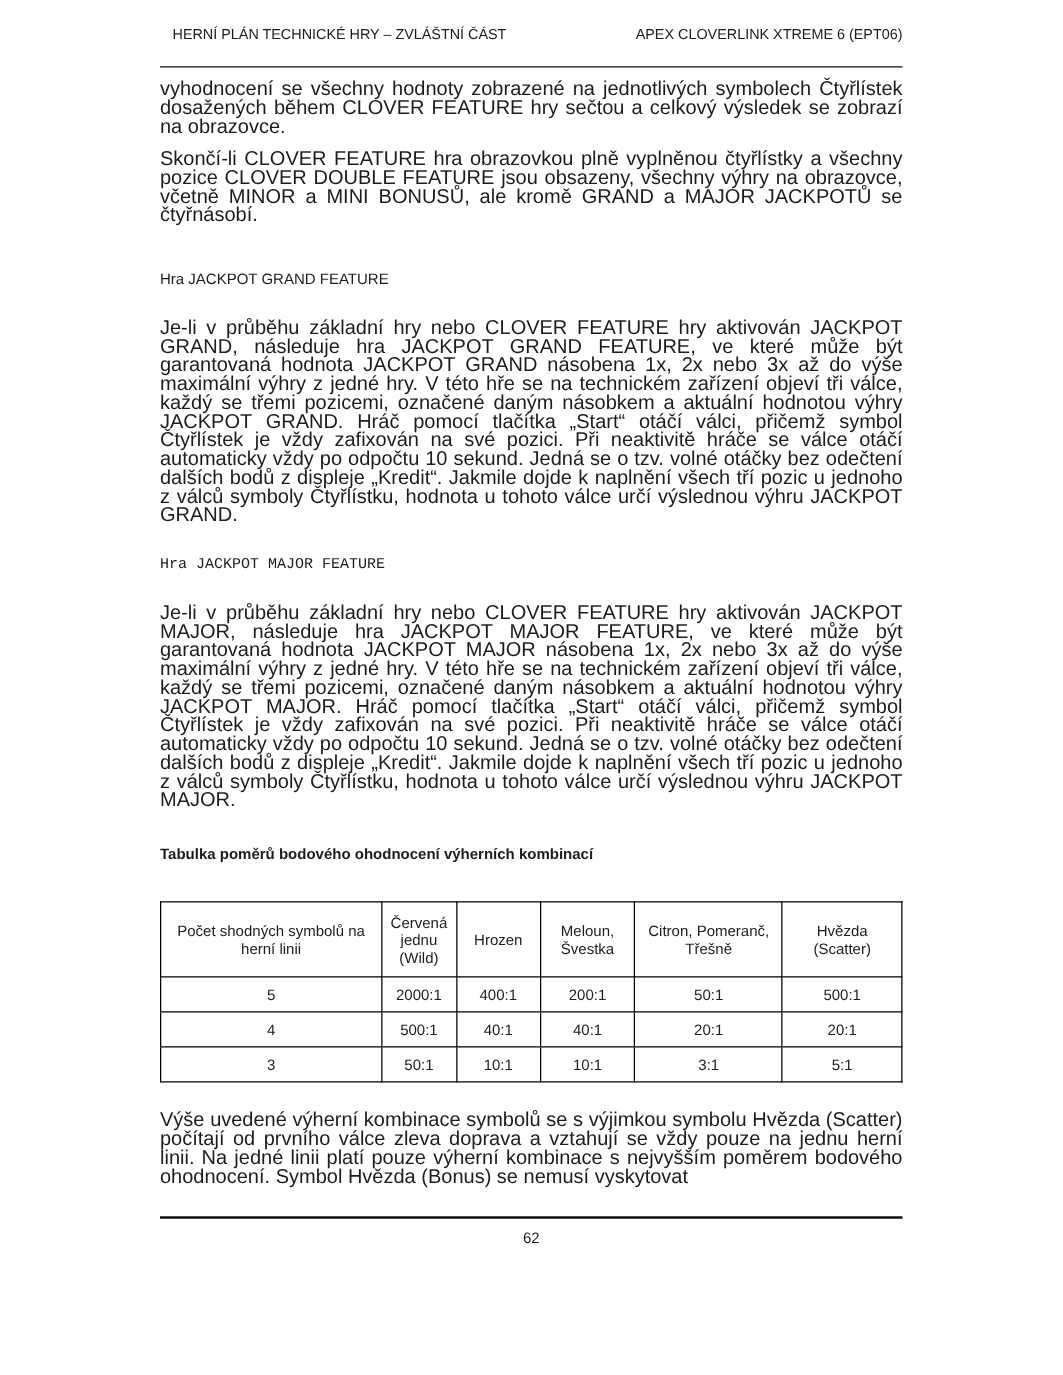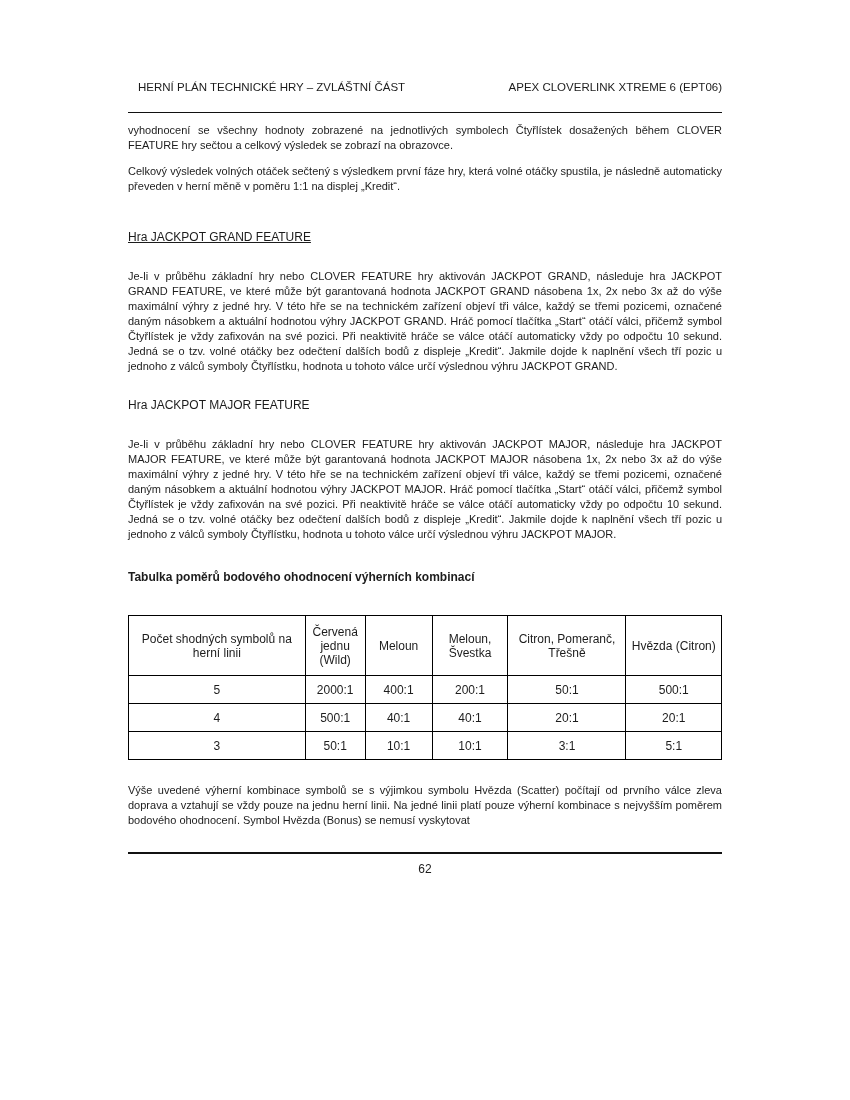--- a/index.html
+++ b/index.html
@@ -13,52 +13,52 @@
     overflow: hidden;
     font-family: "Liberation Sans", sans-serif;
     color: #1c1c1c;
     -webkit-font-smoothing: antialiased;
   }
   .content {
     width: 594px;
     margin: 0 auto;
   }
   .doc-header {
-    padding-top: 80px;
+    padding-top: 21px;
     display: flex;
     justify-content: space-between;
     align-items: flex-end;
     font-size: 11.5px;
     line-height: 14px;
     white-space: nowrap;
   }
   .doc-header .left { padding-left: 10px; }
   .rule {
     margin-top: 18px;
     border-top: 1.8px solid #111;
     height: 0;
   }
   p {
-    font-size: 11px;
+    font-size: 16px;
     line-height: 15px;
     text-align: justify;
     margin: 11px 0 0 0;
   }
   p.first { margin-top: 10px; }
   p.after-heading { margin-top: 24px; }
   p.intro { margin-top: 9px; }
   p.closing { margin-top: 23px; }
   .section-heading {
     font-size: 12px;
     line-height: 15px;
     font-weight: normal;
     margin: 0;
   }
-  .h-grand { margin-top: 36px; text-decoration: underline; }
-  .h-major { margin-top: 24px; }
+  .h-grand { margin-top: 36px; }
+  .h-major { margin-top: 24px; font-family: Liberation Mono, monospace; }
   .h-table { margin-top: 28px; font-weight: bold; }
   table.payout {
     margin-top: 30px;
     width: 100%;
     border-collapse: collapse;
     table-layout: fixed;
   }
   table.payout th, table.payout td {
     border: 1.6px solid #000;
     font-size: 12px;
@@ -90,22 +90,22 @@
 
   <div class="doc-header">
     <span class="left">HERNÍ PLÁN TECHNICKÉ HRY – ZVLÁŠTNÍ ČÁST</span>
     <span class="right">APEX CLOVERLINK XTREME 6 (EPT06)</span>
   </div>
   <div class="rule"></div>
 
   <p class="first">vyhodnocení se všechny hodnoty zobrazené na jednotlivých symbolech Čtyřlístek dosažených během CLOVER FEATURE hry sečtou a celkový výsledek se zobrazí na obrazovce.</p>
 
 
+  <p>Skončí-li CLOVER FEATURE hra obrazovkou plně vyplněnou čtyřlístky a všechny pozice CLOVER DOUBLE FEATURE jsou obsazeny, všechny výhry na obrazovce, včetně MINOR a MINI BONUSŮ, ale kromě GRAND a MAJOR JACKPOTŮ se čtyřnásobí.</p>
 
-  <p>Celkový výsledek volných otáček sečtený s výsledkem první fáze hry, která volné otáčky spustila, je následně automaticky převeden v herní měně v poměru 1:1 na displej „Kredit“.</p>
 
   <div class="section-heading h-grand">Hra JACKPOT GRAND FEATURE</div>
 
   <p class="after-heading">Je-li v průběhu základní hry nebo CLOVER FEATURE hry aktivován JACKPOT GRAND, následuje hra JACKPOT GRAND FEATURE, ve které může být garantovaná hodnota JACKPOT GRAND násobena 1x, 2x nebo 3x až do výše maximální výhry z jedné hry. V této hře se na technickém zařízení objeví tři válce, každý se třemi pozicemi, označené daným násobkem a aktuální hodnotou výhry JACKPOT GRAND. Hráč pomocí tlačítka „Start“ otáčí válci, přičemž symbol Čtyřlístek je vždy zafixován na své pozici. Při neaktivitě hráče se válce otáčí automaticky vždy po odpočtu 10 sekund. Jedná se o tzv. volné otáčky bez odečtení dalších bodů z displeje „Kredit“. Jakmile dojde k naplnění všech tří pozic u jednoho z válců symboly Čtyřlístku, hodnota u tohoto válce určí výslednou výhru JACKPOT GRAND.</p>
 
   <div class="section-heading h-major">Hra JACKPOT MAJOR FEATURE</div>
 
   <p class="after-heading">Je-li v průběhu základní hry nebo CLOVER FEATURE hry aktivován JACKPOT MAJOR, následuje hra JACKPOT MAJOR FEATURE, ve které může být garantovaná hodnota JACKPOT MAJOR násobena 1x, 2x nebo 3x až do výše maximální výhry z jedné hry. V této hře se na technickém zařízení objeví tři válce, každý se třemi pozicemi, označené daným násobkem a aktuální hodnotou výhry JACKPOT MAJOR. Hráč pomocí tlačítka „Start“ otáčí válci, přičemž symbol Čtyřlístek je vždy zafixován na své pozici. Při neaktivitě hráče se válce otáčí automaticky vždy po odpočtu 10 sekund. Jedná se o tzv. volné otáčky bez odečtení dalších bodů z displeje „Kredit“. Jakmile dojde k naplnění všech tří pozic u jednoho z válců symboly Čtyřlístku, hodnota u tohoto válce určí výslednou výhru JACKPOT MAJOR.</p>
 
   <div class="section-heading h-table">Tabulka poměrů bodového ohodnocení výherních kombinací</div>
@@ -117,24 +117,24 @@
       <col style="width:10.1%">
       <col style="width:11.3%">
       <col style="width:12.8%">
       <col style="width:19.9%">
       <col style="width:16.1%">
     </colgroup>
     <thead>
       <tr>
         <th>Počet shodných symbolů na herní linii</th>
         <th>Červená jednu (Wild)</th>
-        <th>Meloun</th>
+        <th>Hrozen</th>
         <th>Meloun, Švestka</th>
         <th>Citron, Pomeranč, Třešně</th>
-        <th>Hvězda (Citron)</th>
+        <th>Hvězda (Scatter)</th>
       </tr>
     </thead>
     <tbody>
       <tr>
         <td>5</td>
         <td>2000:1</td>
         <td>400:1</td>
         <td>200:1</td>
         <td>50:1</td>
         <td>500:1</td>

